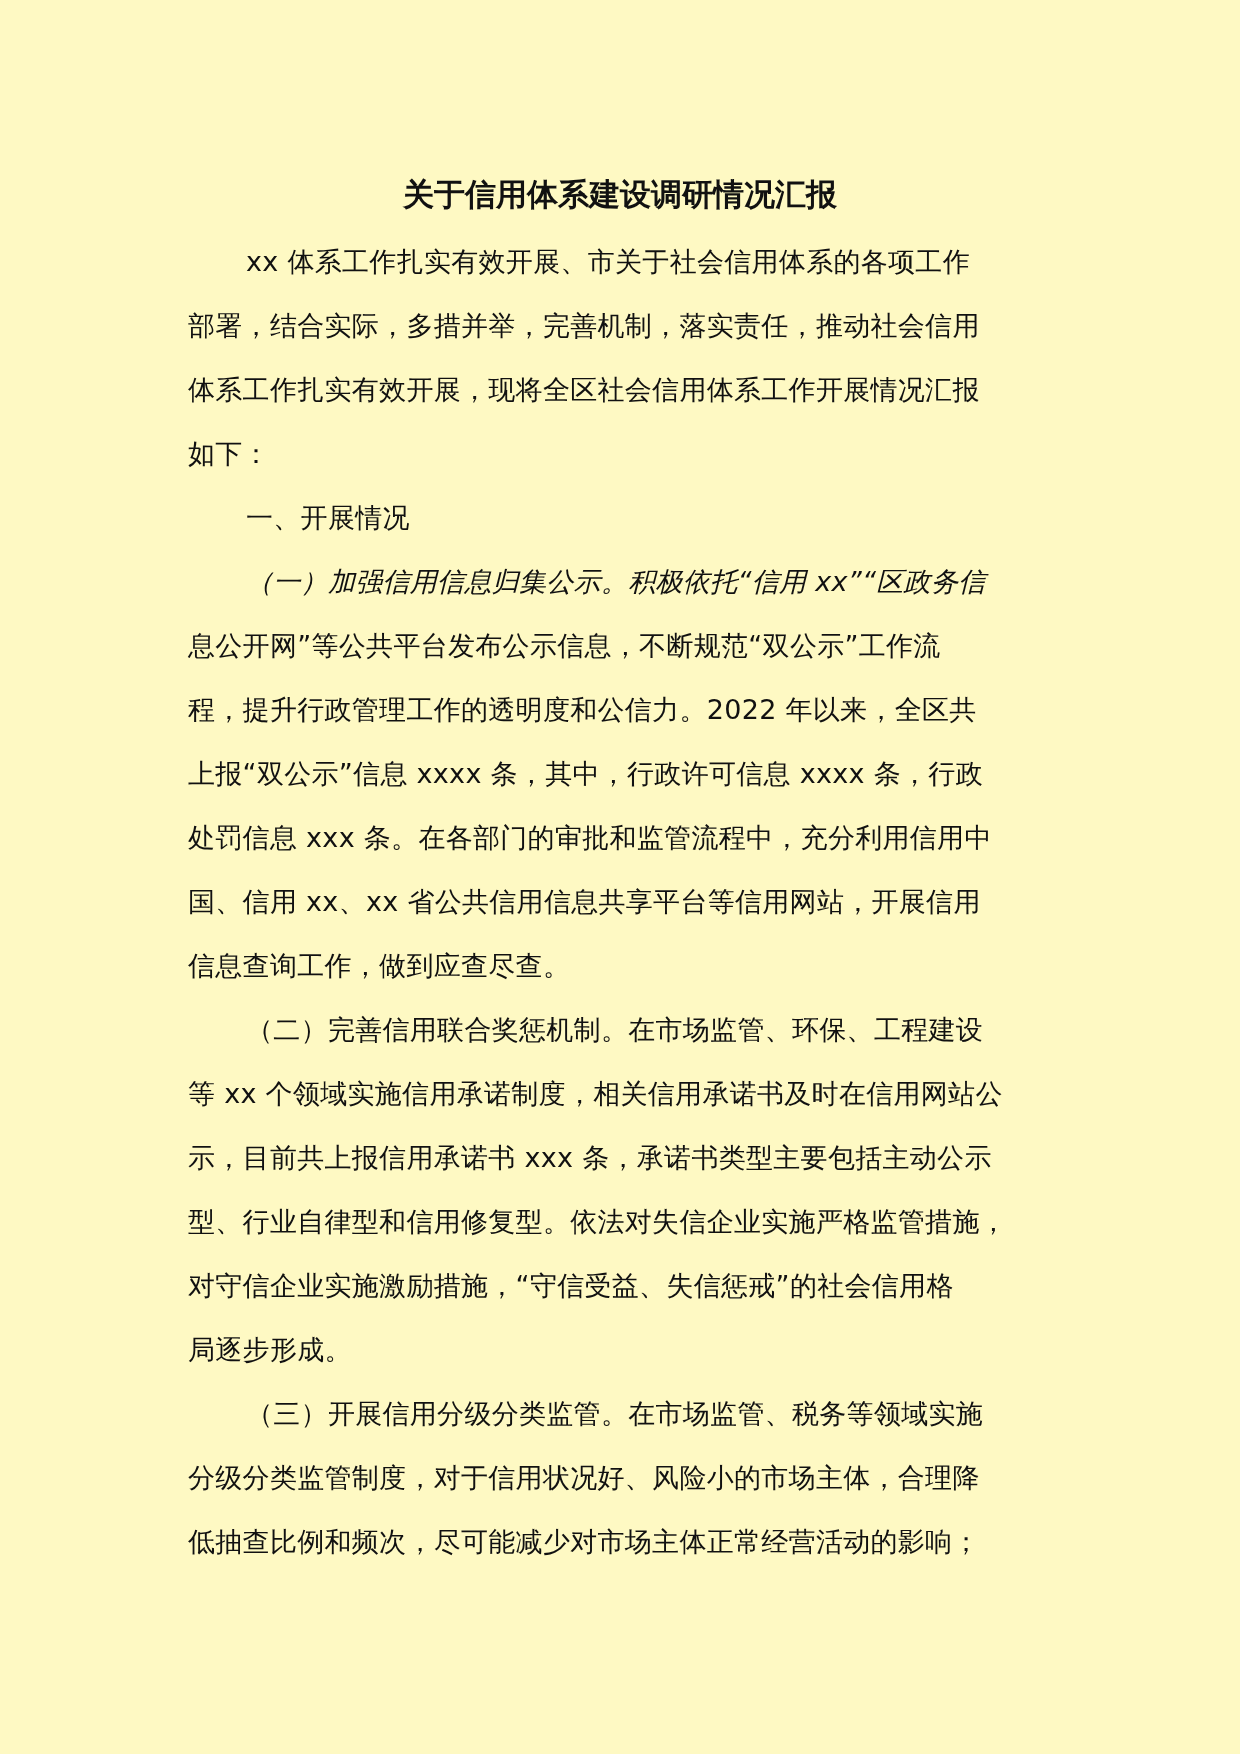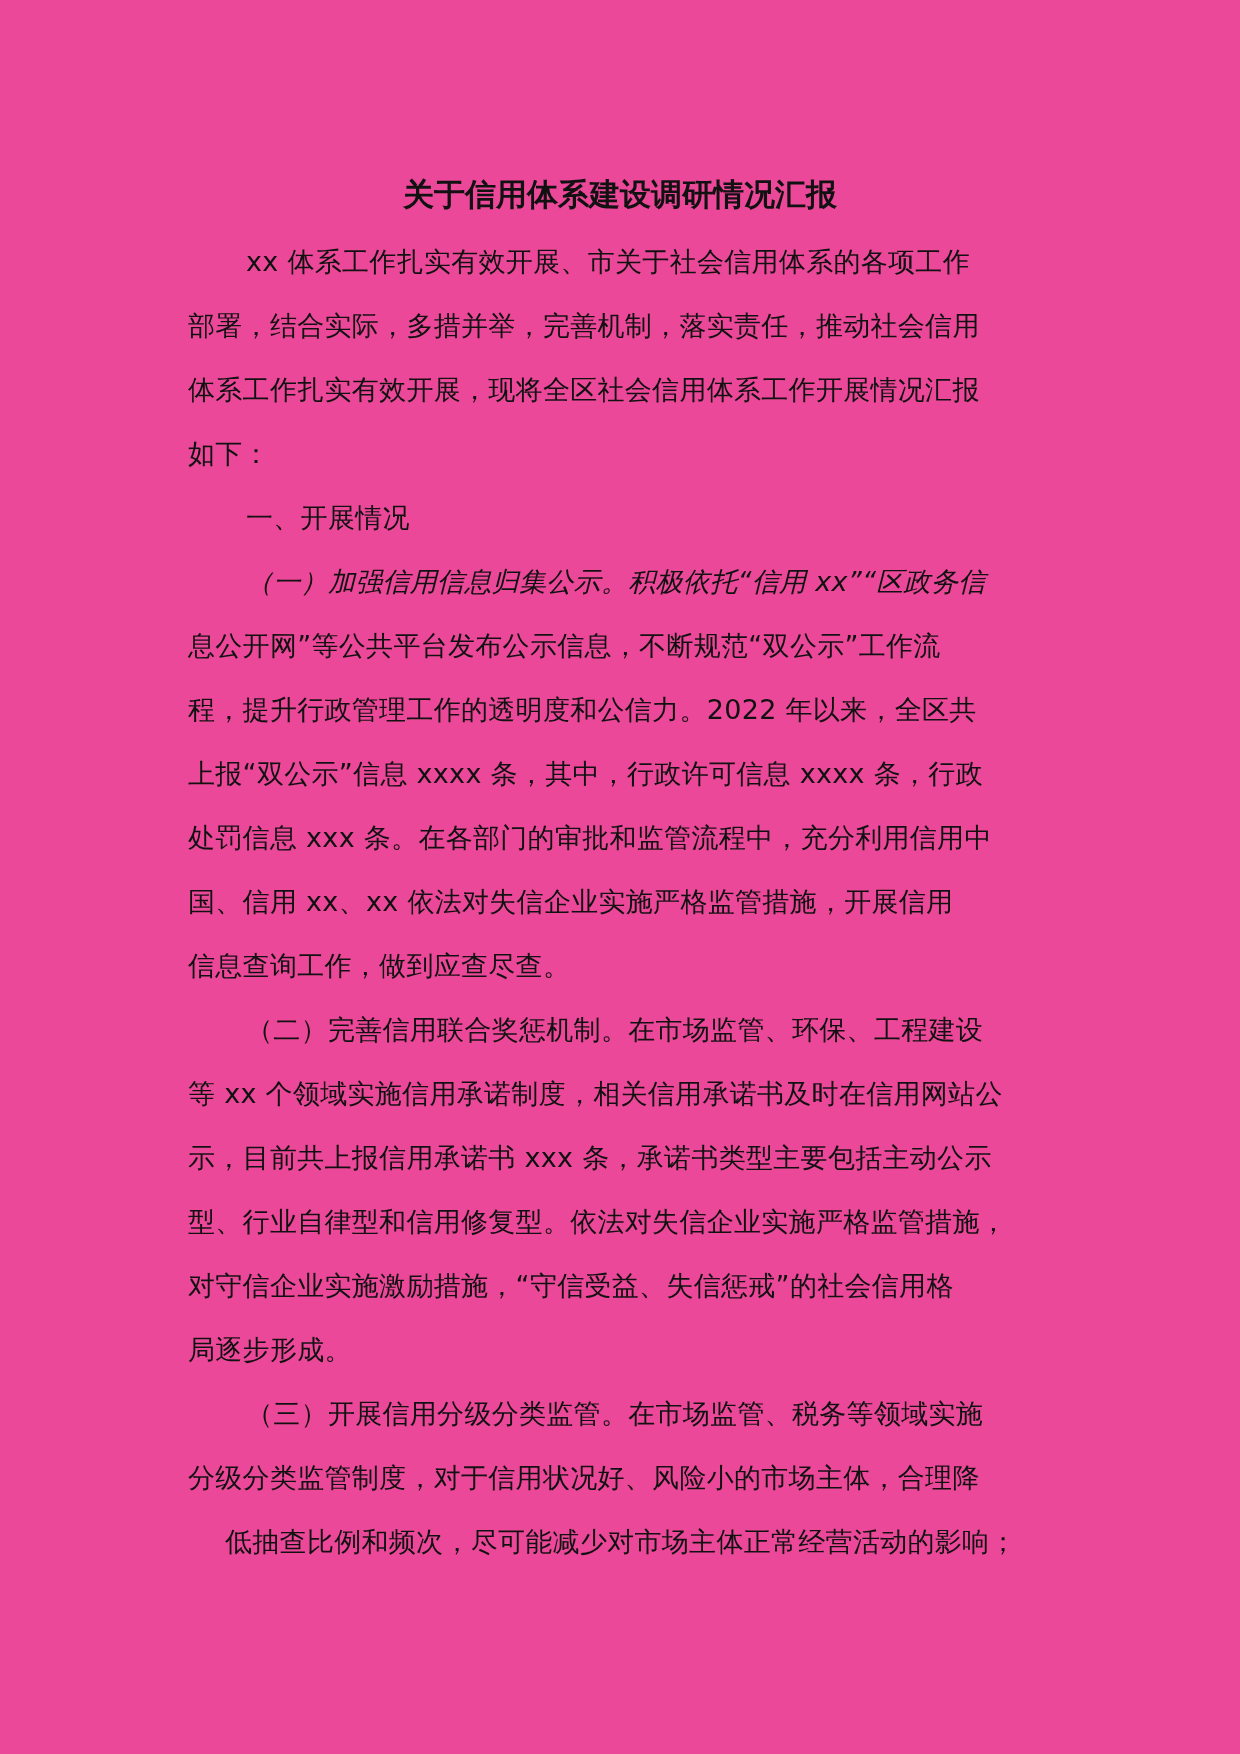--- a/index.html
+++ b/index.html
@@ -14,21 +14,21 @@
       overflow: hidden;
       font-family: "DejaVu Sans", "Liberation Sans", sans-serif;
       color: #111111;
     }
     .page {
       position: absolute;
       left: 0;
       top: 0;
       width: 1240px;
       height: 1754px;
-      background: #ec4899;
+      background: #fef9c3;
     }
     .title {
       position: absolute;
       left: 0;
       width: 1240px;
       top: 172px;
       text-align: center;
       font-size: 31px;
       font-weight: bold;
       letter-spacing: 0px;
@@ -58,26 +58,26 @@
   <div class="line" style="top:370px;">体系工作扎实有效开展，现将全区社会信用体系工作开展情况汇报</div>
   <div class="line" style="top:434px;">如下：</div>
 
   <div class="line indent" style="top:498px;">一、开展情况</div>
 
   <div class="line indent" style="top:562px;font-style:italic;">（一）加强信用信息归集公示。积极依托“信用 xx”“区政务信</div>
   <div class="line" style="top:626px;">息公开网”等公共平台发布公示信息，不断规范“双公示”工作流</div>
   <div class="line" style="top:690px;">程，提升行政管理工作的透明度和公信力。2022 年以来，全区共</div>
   <div class="line" style="top:754px;">上报“双公示”信息 xxxx 条，其中，行政许可信息 xxxx 条，行政</div>
   <div class="line" style="top:818px;">处罚信息 xxx 条。在各部门的审批和监管流程中，充分利用信用中</div>
-  <div class="line" style="top:882px;">国、信用 xx、xx 依法对失信企业实施严格监管措施，开展信用</div>
+  <div class="line" style="top:882px;">国、信用 xx、xx 省公共信用信息共享平台等信用网站，开展信用</div>
   <div class="line" style="top:946px;">信息查询工作，做到应查尽查。</div>
 
   <div class="line indent" style="top:1010px;">（二）完善信用联合奖惩机制。在市场监管、环保、工程建设</div>
   <div class="line" style="top:1074px;">等 xx 个领域实施信用承诺制度，相关信用承诺书及时在信用网站公</div>
   <div class="line" style="top:1138px;">示，目前共上报信用承诺书 xxx 条，承诺书类型主要包括主动公示</div>
   <div class="line" style="top:1266px;">对守信企业实施激励措施，“守信受益、失信惩戒”的社会信用格</div>
   <div class="line" style="top:1202px;">型、行业自律型和信用修复型。依法对失信企业实施严格监管措施，</div>
   <div class="line" style="top:1330px;text-align:right;">局逐步形成。</div>
 
   <div class="line indent" style="top:1394px;">（三）开展信用分级分类监管。在市场监管、税务等领域实施</div>
   <div class="line" style="top:1458px;">分级分类监管制度，对于信用状况好、风险小的市场主体，合理降</div>
-  <div class="line" style="top:1522px;margin-left:37px;">低抽查比例和频次，尽可能减少对市场主体正常经营活动的影响；</div>
+  <div class="line" style="top:1522px;">低抽查比例和频次，尽可能减少对市场主体正常经营活动的影响；</div>
 </div>
 
 </body></html>

